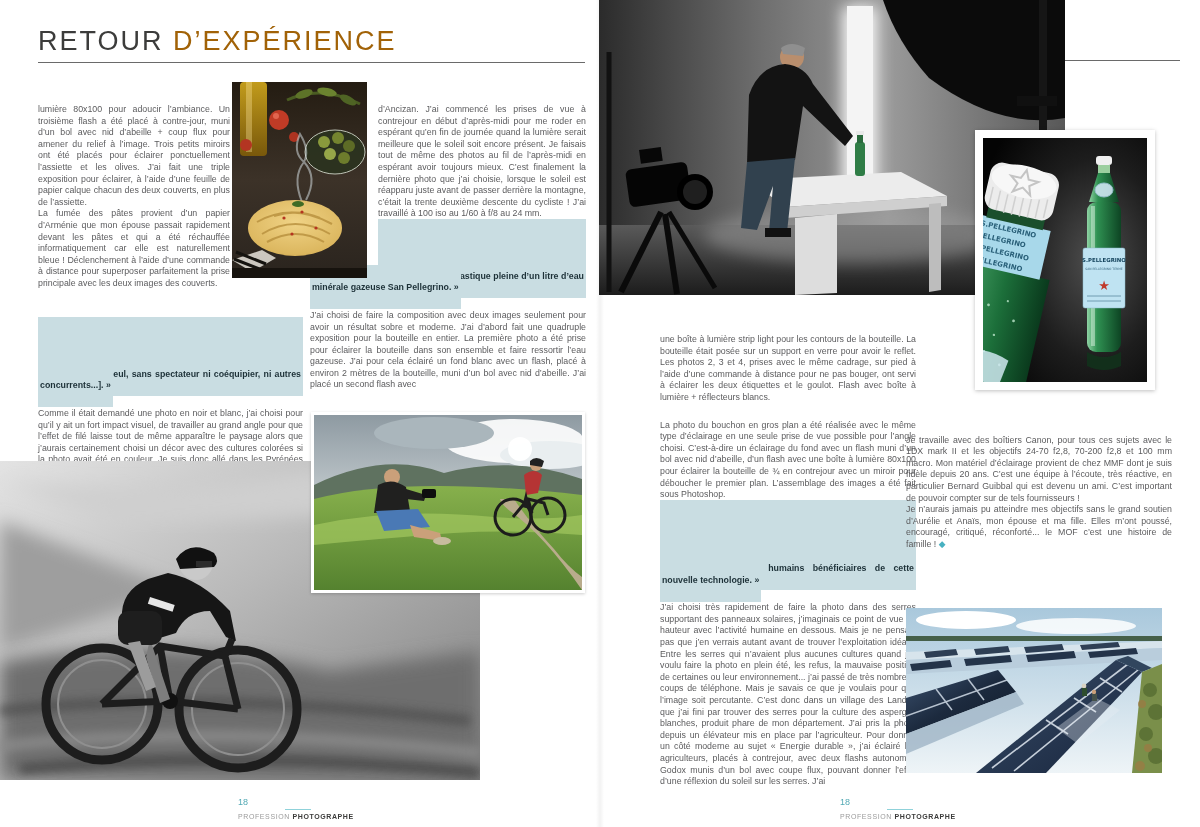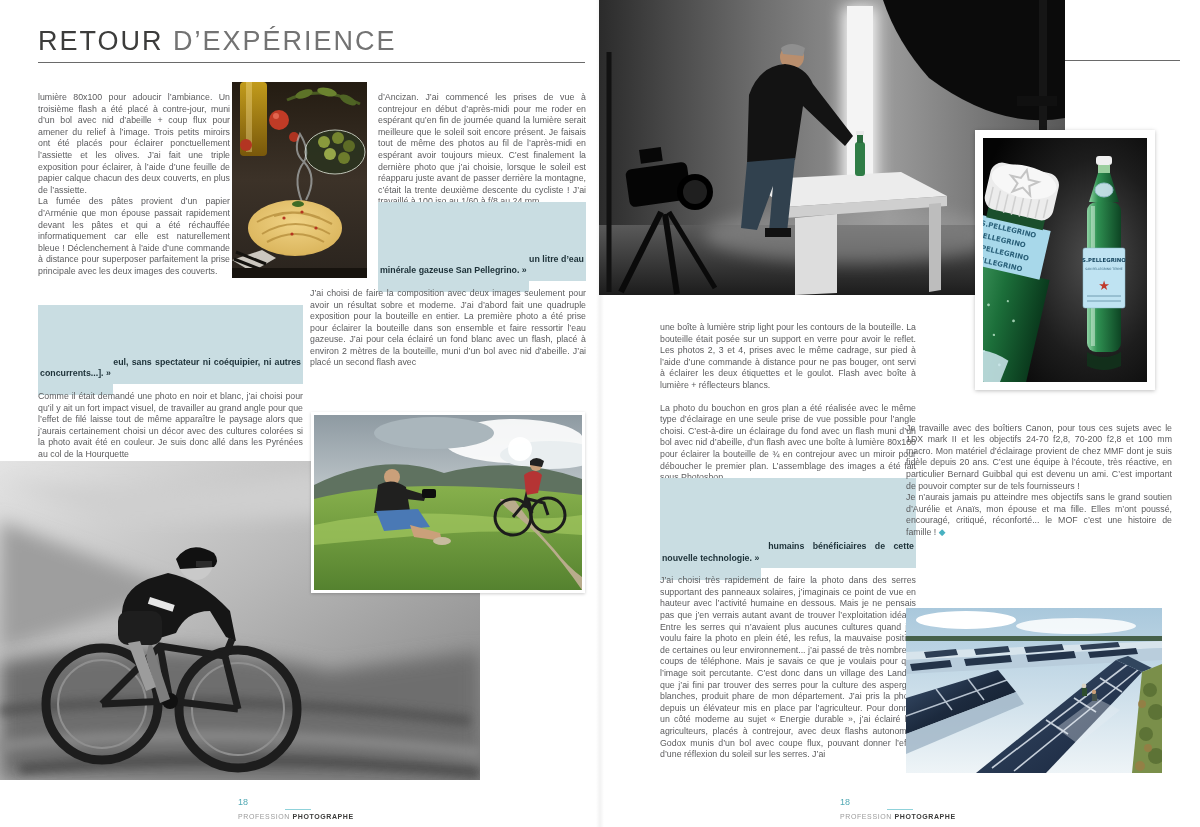--- a/index.html
+++ b/index.html
@@ -4,25 +4,25 @@
 <style>
   html,body{margin:0;padding:0;background:#e9e9e9;}
   #spread{
     position:relative;width:1200px;height:827px;background:#ffffff;
     font-family:"Liberation Sans","DejaVu Sans",sans-serif;overflow:hidden;
     margin:0 auto;
   }
   .abs{position:absolute;}
   
   .title{left:38px;top:26px;font-size:27px;letter-spacing:2px;color:#3c3c3b;font-weight:400;}
-  .title .t2{color:#737373;}
+  .title .t2{color:#a16207;}
   .rule{height:1px;background:#6a6a6a;}
   
   .col{color:#5b5b5d;font-size:8.8px;line-height:11.6px;text-align:justify;}
-  .col p{margin:4px 0 11px 0;white-space:pre-line;}
+  .col p{margin:16px 0 11px 0;white-space:pre-line;}
   .col p:last-child{margin-bottom:0;}
   .sp-l{float:left;width:68px;height:190px;}
   .sp-r{float:right;width:73px;height:190px;}
   .q{background:#c9dde2;color:#1d3138;font-weight:bold;padding:17px 2px;
      -webkit-box-decoration-break:clone;box-decoration-break:clone;}
   .endmark{color:#48b1c1;font-weight:bold;}
   
   .photo{overflow:hidden;background:#222;}
   .photo svg{display:block;}
   .framed{border:8px solid #ffffff;box-shadow:0 1px 4px rgba(0,0,0,0.25);}

